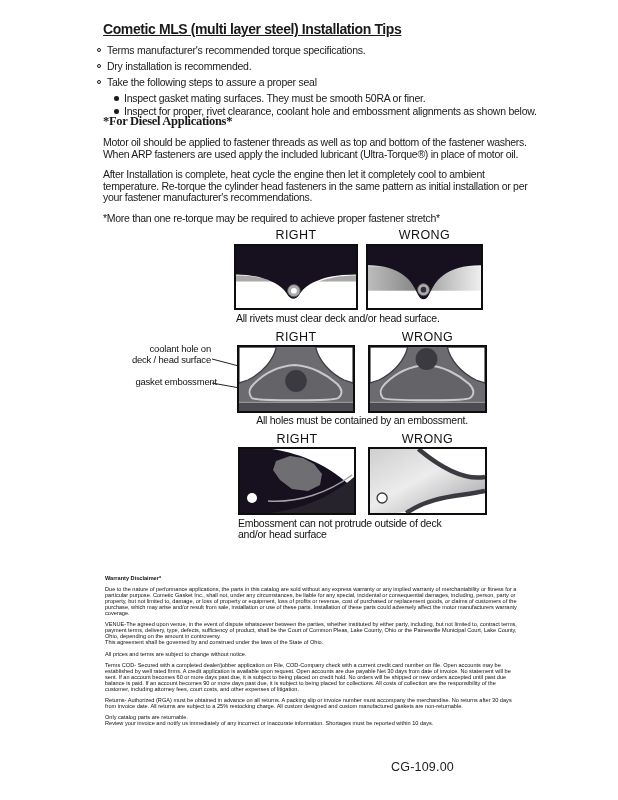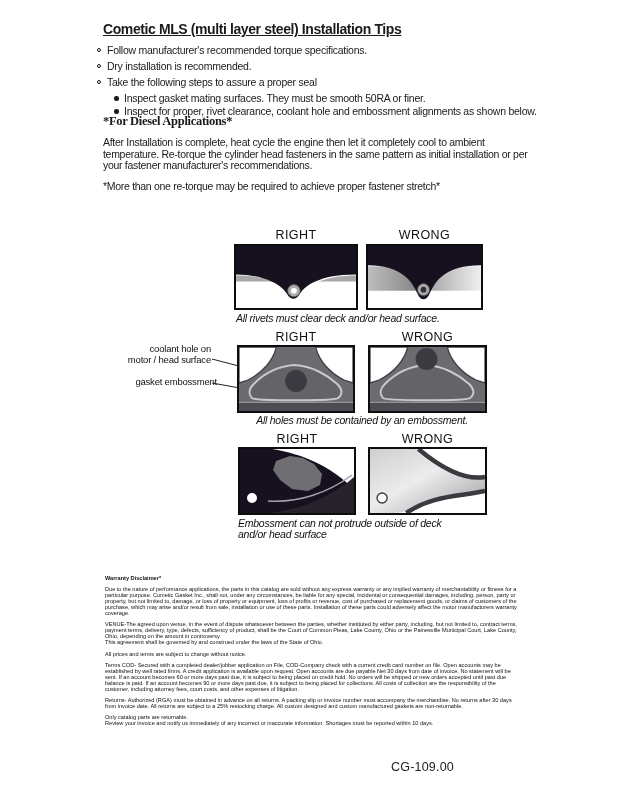--- a/index.html
+++ b/index.html
@@ -16,21 +16,21 @@
   .tip.sub{margin-left:17px;margin-bottom:1.5px;}
   .tip.sub .mark{border:none;background:#1a1a1a;width:4.5px;height:4.5px;}
 
   .diesel{position:absolute;left:103px;top:114px;width:440px;}
   .diesel-h{font-size:12.5px;font-weight:bold;letter-spacing:-0.3px;margin:0 0 8px 0;font-family:Liberation Serif, serif;}
   .diesel-p{font-size:10.5px;letter-spacing:-0.3px;line-height:11.5px;margin:0 0 9px 0;}
 
   .dg-label{position:absolute;font-size:12.5px;letter-spacing:0.4px;text-align:center;color:#111;}
   .dg-box{position:absolute;border:2px solid #0d0d0d;box-sizing:border-box;background:#fff;}
   .dg-box svg{display:block;width:100%;height:100%;}
-  .caption{position:absolute;font-size:10.5px;letter-spacing:-0.25px;color:#111;line-height:11px;font-style:italic;}
+  .caption{position:absolute;font-size:10.5px;letter-spacing:-0.25px;color:#111;line-height:11px;}
   .callout{position:absolute;font-size:9.5px;letter-spacing:-0.2px;text-align:right;line-height:10.5px;color:#111;}
   .pointer-svg{position:absolute;left:210px;top:355px;width:90px;height:45px;}
 
   .legal{position:absolute;left:105px;top:576px;width:416px;font-size:5.6px;line-height:5.9px;color:#111;}
   .legal .lh{font-weight:bold;margin:0 0 5.5px 0;}
   .legal .lp{margin:0 0 5.5px 0;}
   .legal .lp.tight{margin:0;}
 
   .footer-code{position:absolute;left:391px;top:760px;font-size:12.5px;letter-spacing:0.2px;color:#222;text-align:center;}
 
@@ -44,21 +44,21 @@
 </head>
 <body>
 
 <div class="page">
 
   <div class="title">Cometic MLS (multi layer steel) Installation Tips</div>
 
   <div class="tips">
     <div class="tip">
       <span class="mark"></span>
-      <span>Follow manufacturer's recommended torque specifications.</span>
+      <span>Terms manufacturer's recommended torque specifications.</span>
     </div>
     <div class="tip">
       <span class="mark"></span>
       <span>Dry installation is recommended.</span>
     </div>
     <div class="tip">
       <span class="mark"></span>
       <span>Take the following steps to assure a proper seal</span>
     </div>
     <div class="tip sub">
@@ -66,20 +66,21 @@
       <span>Inspect gasket mating surfaces.  They must be smooth 50RA or finer.</span>
     </div>
     <div class="tip sub">
       <span class="mark"></span>
       <span>Inspect for proper, rivet clearance, coolant hole and embossment alignments as shown below.</span>
     </div>
   </div>
 
   <div class="diesel">
     <div class="diesel-h">*For Diesel Applications*</div>
+    <p class="diesel-p">Motor oil should be applied to fastener threads as well as top and bottom of the fastener washers. When ARP fasteners are used apply the included lubricant (Ultra-Torque®) in place of motor oil.</p>
     <p class="diesel-p">After Installation is complete, heat cycle the engine then let it completely cool to ambient temperature. Re-torque the cylinder head fasteners in the same pattern as initial installation or per your fastener manufacturer's recommendations.</p>
     <p class="diesel-p">*More than one re-torque may be required to achieve proper fastener stretch*</p>
   </div>
 
   <div class="dg-label" style="left:234px;top:228px;width:124px;">RIGHT</div>
   <div class="dg-label" style="left:366px;top:228px;width:117px;">WRONG</div>
 
   <div class="dg-box" style="left:234px;top:244px;width:124px;height:66px;">
     <svg viewBox="0 0 115 61" preserveAspectRatio="none">
       <rect class="c-white" x="0" y="0" width="115" height="61"></rect>
@@ -109,21 +110,21 @@
     </svg>
   </div>
 
   <div class="caption" style="left:236px;top:313px;">All rivets must clear deck and/or head surface.</div>
 
   <div class="dg-label" style="left:237px;top:330px;width:118px;">RIGHT</div>
   <div class="dg-label" style="left:368px;top:330px;width:119px;">WRONG</div>
 
   <div class="callout" style="left:118px;top:344px;width:93px;">
     <div>coolant hole on</div>
-    <div>motor / head surface</div>
+    <div>deck / head surface</div>
   </div>
   <div class="callout" style="left:124px;top:377px;width:93px;">
     <div>gasket embossment</div>
   </div>
 
   <svg class="pointer-svg" viewBox="0 0 90 45">
     <line x1="2" y1="4" x2="86" y2="26" stroke="#222" stroke-width="1"></line>
     <line x1="2" y1="28" x2="52" y2="37" stroke="#222" stroke-width="1"></line>
   </svg>
 

